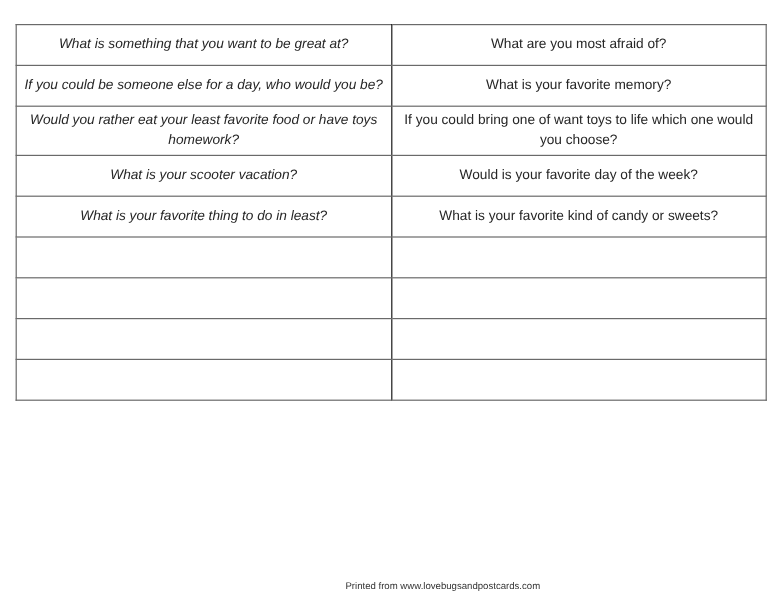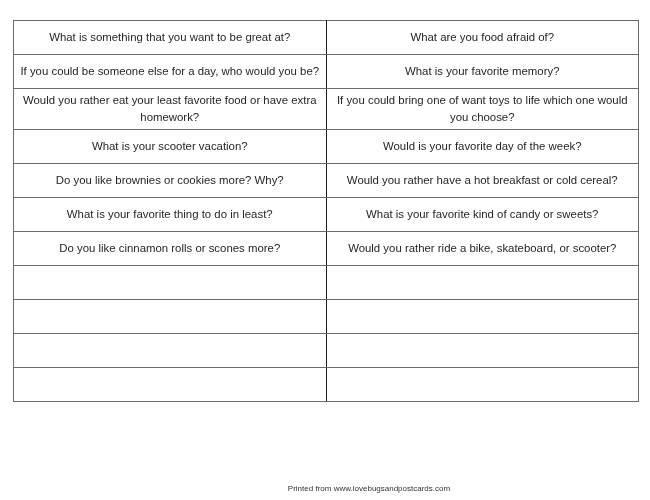--- a/index.html
+++ b/index.html
@@ -4,58 +4,50 @@
   <style>
     html, body { margin: 0; padding: 0; background: #ffffff; }
     body { width: 650px; height: 500px; position: relative; overflow: hidden;
            font-family: "Liberation Sans", "DejaVu Sans", sans-serif; color: #2a2a2a; }
     .sheet { position: absolute; left: 13px; top: 20px; width: 626px; }
     table.qtable { border-collapse: collapse; width: 626px; table-layout: fixed; }
     table.qtable td { border: 1px solid #6a6a6a; text-align: center; vertical-align: middle;
                       font-size: 11.4px; line-height: 17px; padding: 0 4px; color: #262626; }
     table.qtable tr { height: 34px; }
     table.qtable tr.tall { height: 41px; }
-    table.qtable td.left { border-right: 1px solid #1a1a1a; }
+    table.qtable td.left { border-right: 1px solid #1a1a1a; font-style: italic; }
     table.qtable { border: 1.5px solid #7a7a7a; }
     .footer { position: absolute; left: 0; width: 650px; top: 484px; text-align: center;
               font-size: 8px; color: #333; margin-left: 44px; }
   </style>
 </head>
 <body>
 
 <div class="sheet">
   <table class="qtable">
     <tbody>
       <tr>
         <td class="left">What is something that you want to be great at?</td>
-        <td>What are you food afraid of?</td>
+        <td>What are you most afraid of?</td>
       </tr>
       <tr>
         <td class="left">If you could be someone else for a day, who would you be?</td>
         <td>What is your favorite memory?</td>
       </tr>
       <tr class="tall">
-        <td class="left">Would you rather eat your least favorite food or have extra homework?</td>
+        <td class="left">Would you rather eat your least favorite food or have toys homework?</td>
         <td>If you could bring one of want toys to life which one would you choose?</td>
       </tr>
       <tr>
         <td class="left">What is your scooter vacation?</td>
         <td>Would is your favorite day of the week?</td>
       </tr>
       <tr>
-        <td class="left">Do you like brownies or cookies more? Why?</td>
-        <td>Would you rather have a hot breakfast or cold cereal?</td>
-      </tr>
-      <tr>
         <td class="left">What is your favorite thing to do in least?</td>
         <td>What is your favorite kind of candy or sweets?</td>
-      </tr>
-      <tr>
-        <td class="left">Do you like cinnamon rolls or scones more?</td>
-        <td>Would you rather ride a bike, skateboard, or scooter?</td>
       </tr>
       <tr>
         <td class="left"></td>
         <td></td>
       </tr>
       <tr>
         <td class="left"></td>
         <td></td>
       </tr>
       <tr>

